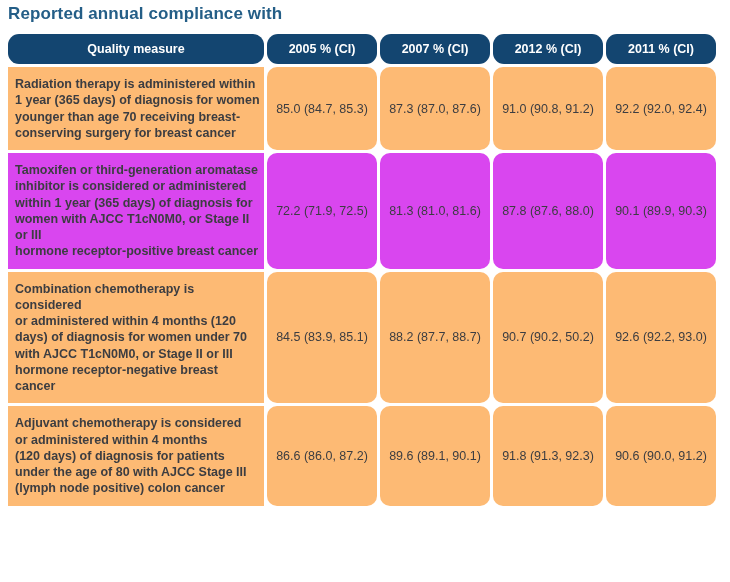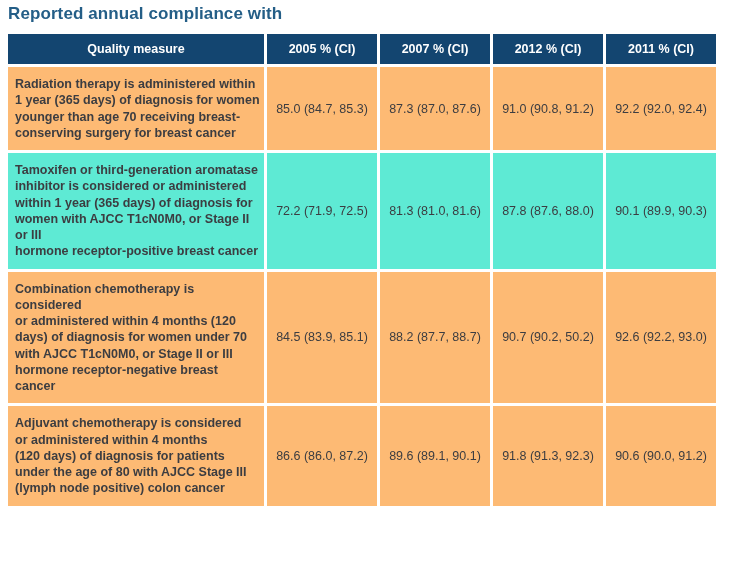--- a/index.html
+++ b/index.html
@@ -34,40 +34,42 @@
   col.c-year    { width: 110px; }
   th.colhead {
     background: #134570;
     color: #ffffff;
     font-size: 12.5px;
     font-weight: bold;
     height: 30px;
     text-align: center;
     vertical-align: middle;
     padding: 0 2px;
+    border-radius: 11px;
   }
   td.measure {
     background: inherit;
     font-size: 12.5px;
     color: #3c3d41;
     line-height: 1.3;
     padding: 9px 4px 9px 7px;
     vertical-align: middle;
     white-space: pre-line;
     font-weight: bold;
   }
   td.value {
     font-size: 12.5px;
     color: #3c3d41;
     text-align: center;
     vertical-align: middle;
     padding: 16px 2px;
+    border-radius: 10px;
   }
   tr.row-gray td { background: #fdba74; }
-  tr.row-blue td { background: #5eead4; margin-top: 10px; }
+  tr.row-blue td { background: #d946ef; margin-top: 10px; }
 </style>
 </head>
 <body>
 
 <div class="page">
 
   <div class="title">
     <div>Reported annual compliance with</div>
   </div>
 

